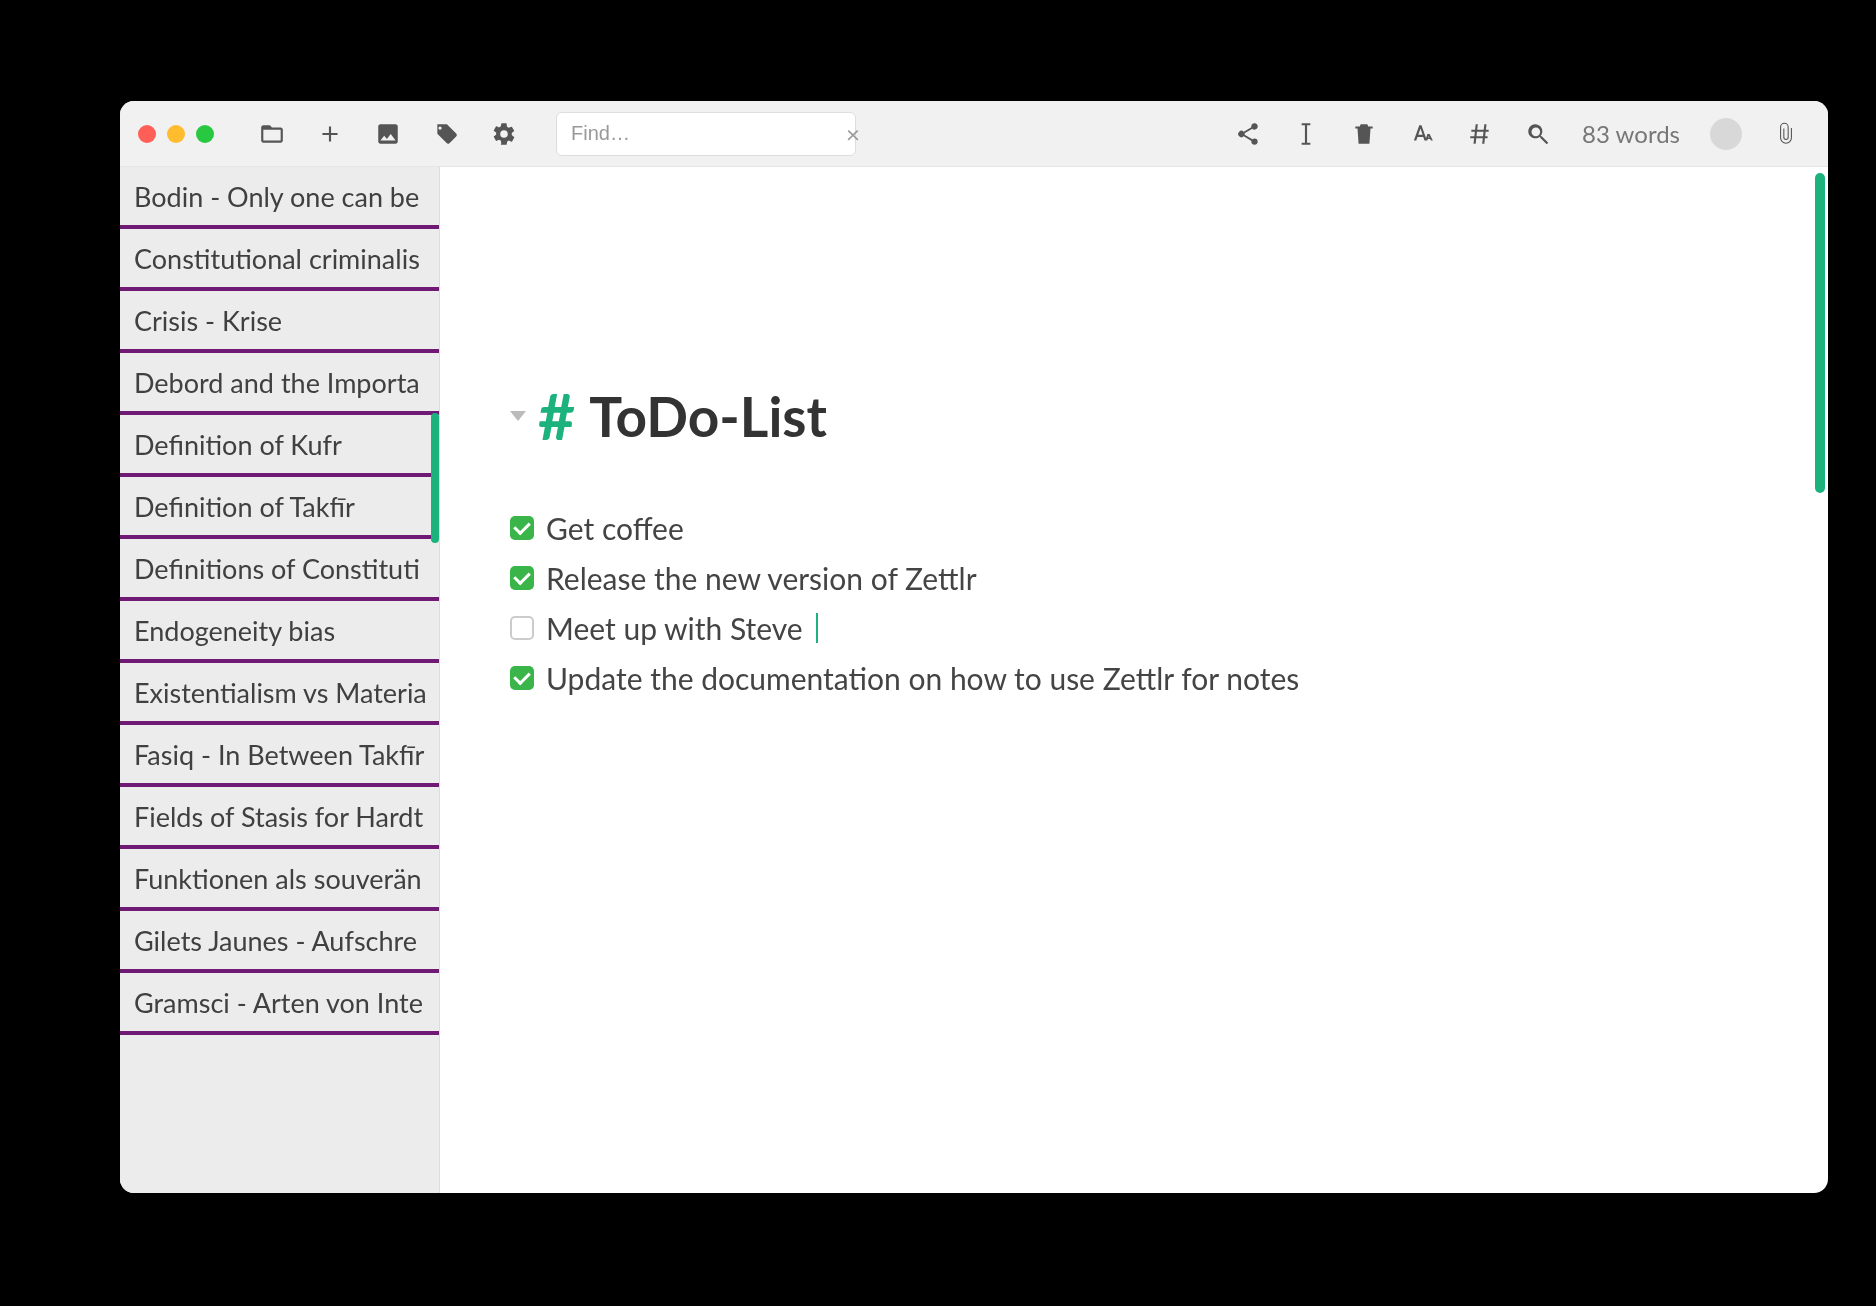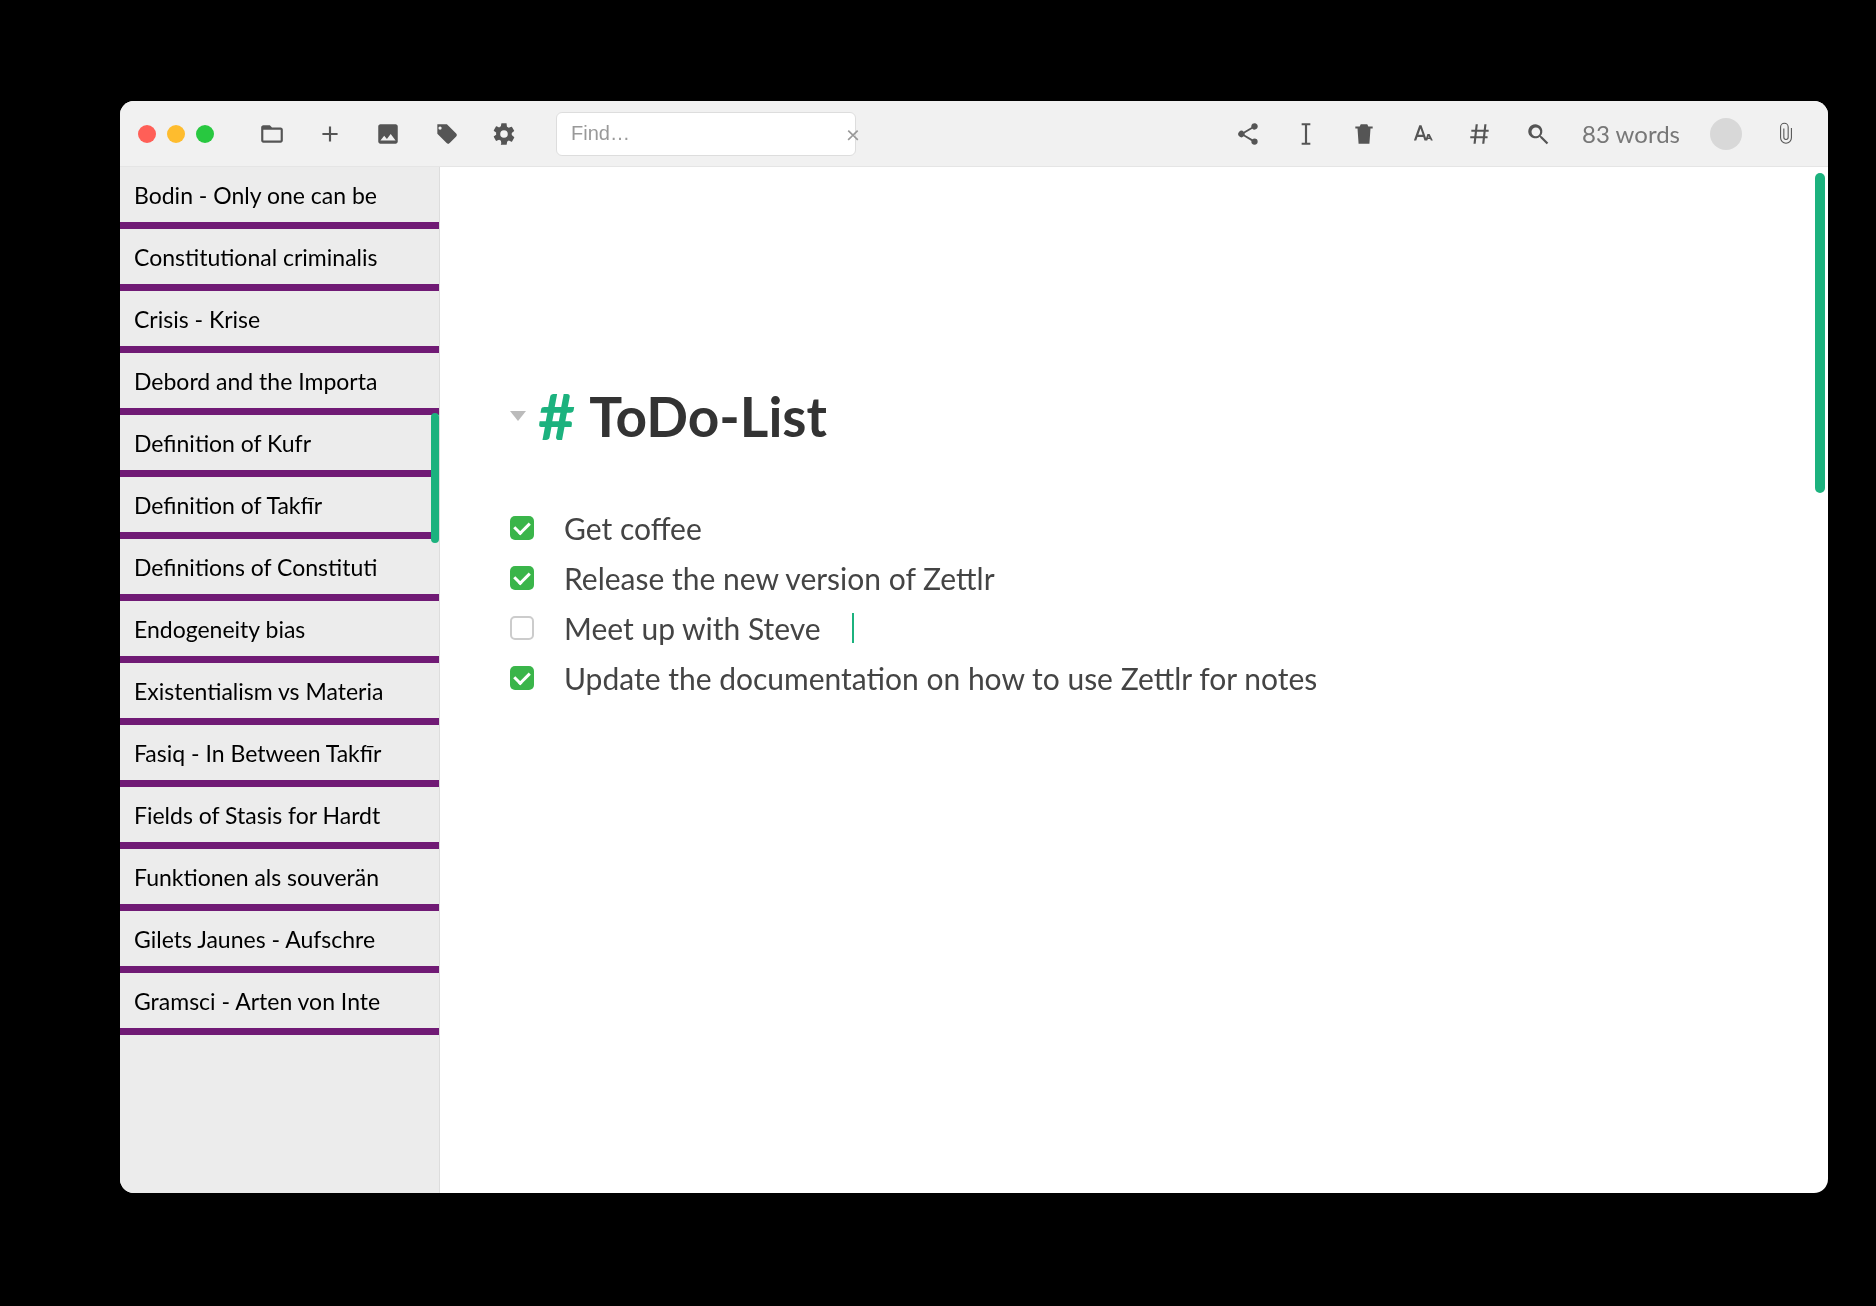--- a/index.html
+++ b/index.html
@@ -78,26 +78,26 @@
     width:320px;
     background:#ececec;
     border-right:1px solid #ddd;
     overflow:hidden;
     position:relative;
   }
   .sidebar-item {
     height:62px;
     padding:0 14px;
     display:flex; align-items:center;
-    font-size:23px;
-    color:#000000;
+    font-size:27px;
+    color:#404040;
     white-space:nowrap;
     overflow:hidden;
     text-overflow:clip;
-    border-bottom:7px solid #701a75;
+    border-bottom:4px solid #701a75;
     cursor:pointer;
   }
   .sbar-indicator {
     position:absolute;
     right:0;
     top:246px;
     width:8px;
     height:130px;
     background:#1cb27e;
     border-radius:4px;
@@ -137,21 +137,21 @@
     margin-right:4px;
   }
   .title {
     font-size:55px;
     font-weight:700;
     color:#333;
   }
   .task {
     display:flex;
     align-items:center;
-    gap:30px;
+    gap:12px;
     font-size:30px;
     color:#444;
     margin-bottom:14px;
   }
   .cb {
     width:24px; height:24px;
     border-radius:5px;
     display:flex; align-items:center; justify-content:center;
     flex-shrink:0;
   }

